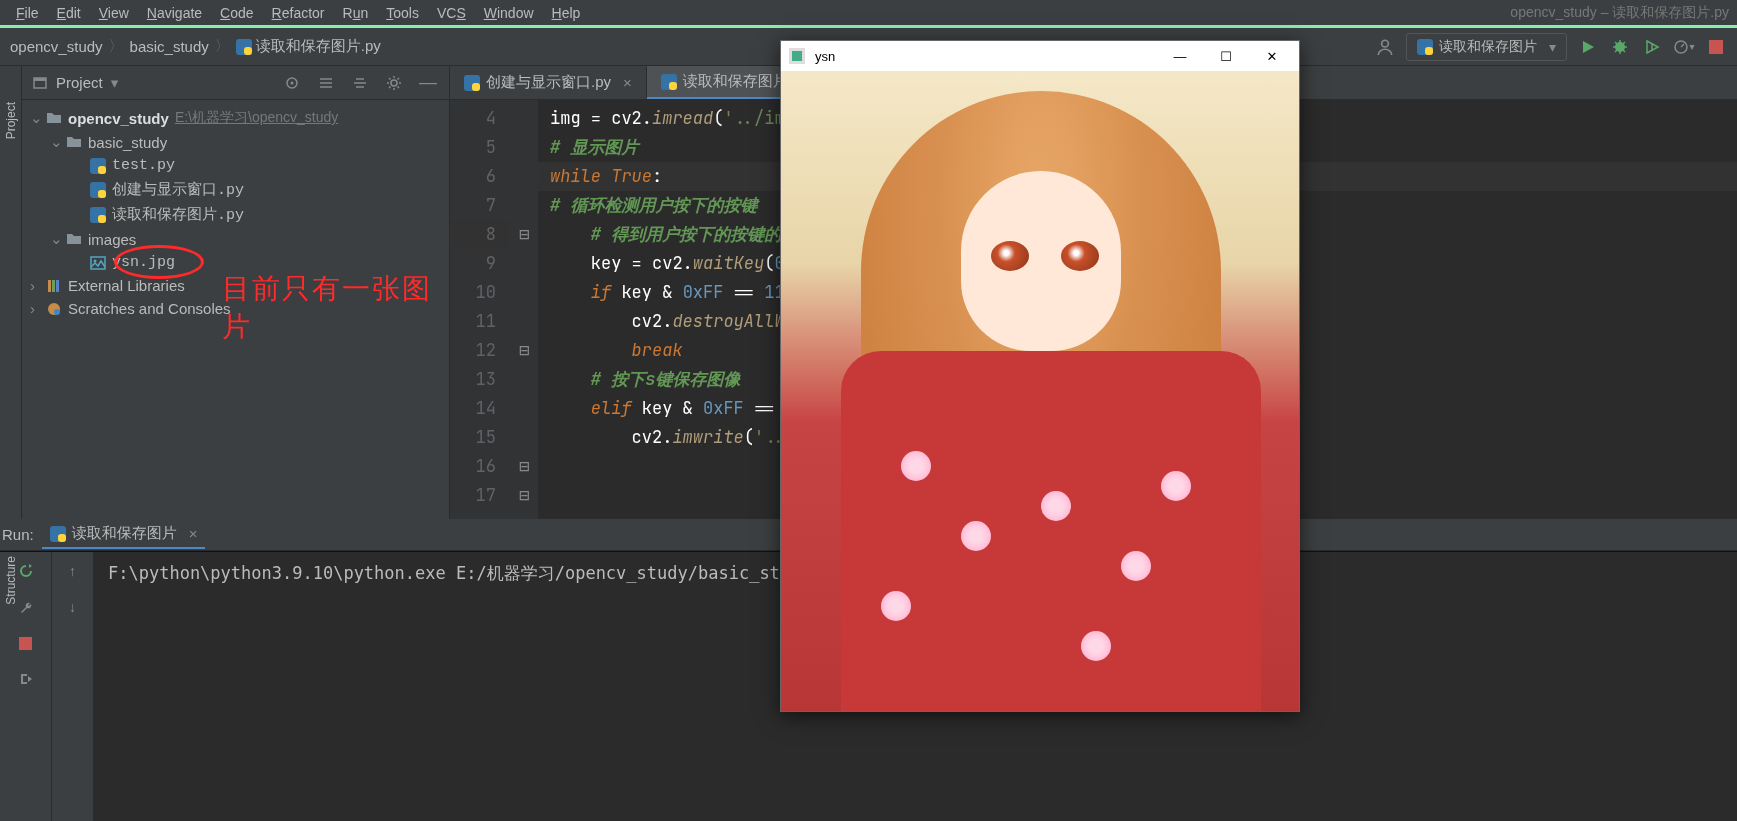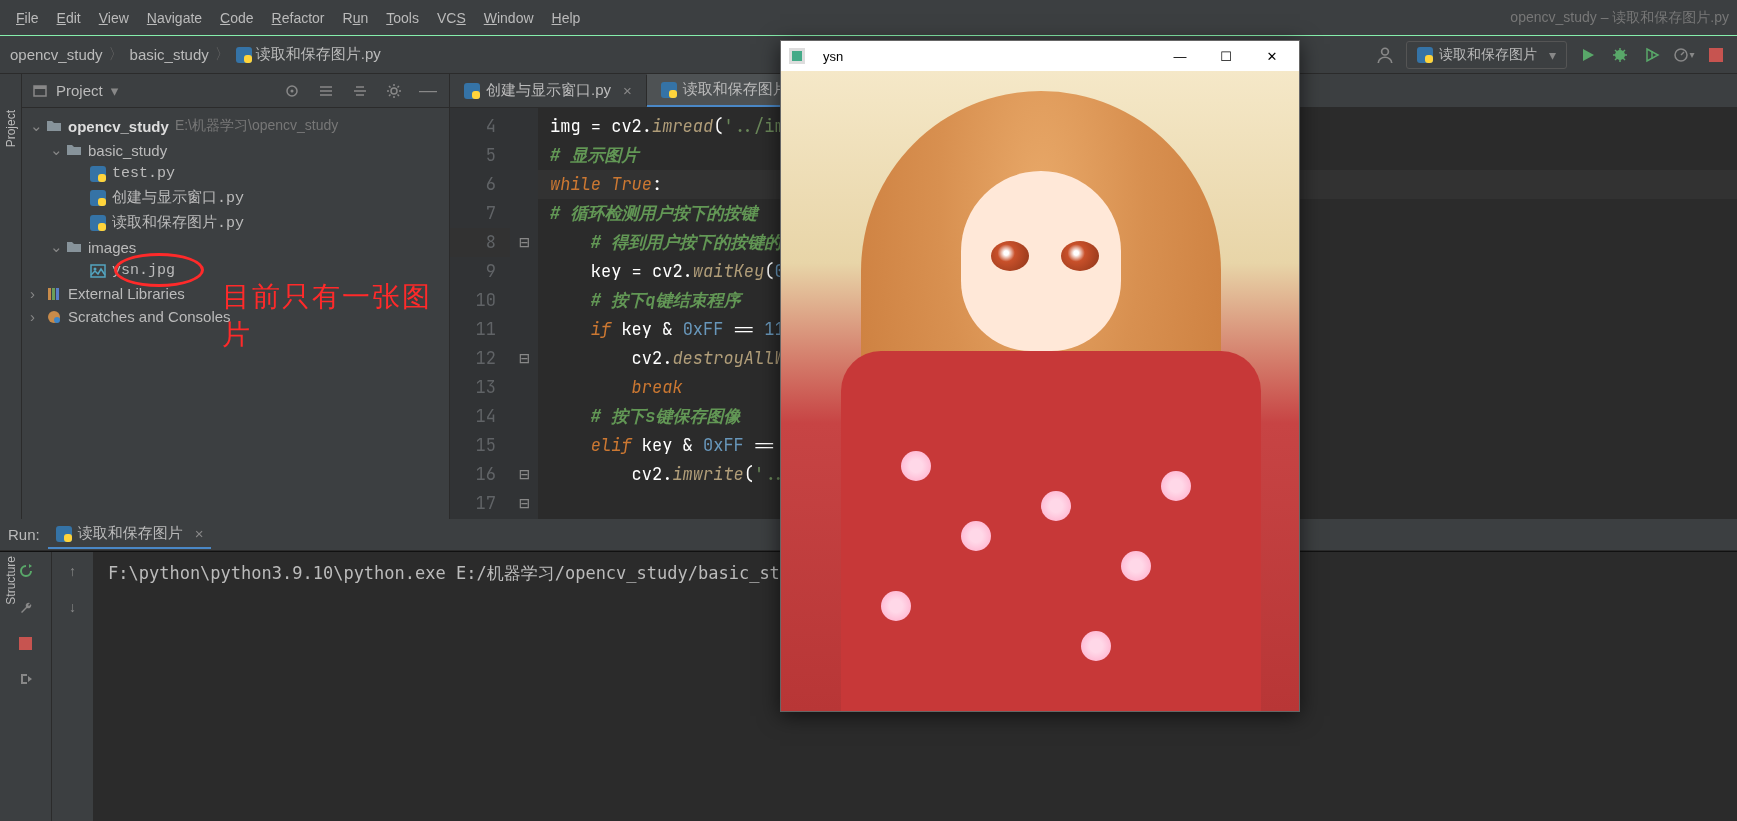--- a/index.html
+++ b/index.html
@@ -7,27 +7,27 @@
   font-family: "Segoe UI", "Microsoft YaHei", sans-serif;
   background: #2b2b2b;
   color: #bbbbbb;
   width: 1737px;
   height: 821px;
   overflow: hidden;
   position: relative;
   font-size: 14px;
 }
 .menubar {
-  height: 36px;
+  height: 28px;
   background: #3c3f41;
   display: flex;
   align-items: center;
   padding: 0 8px;
   gap: 2px;
-  border-bottom: 1px solid #86efac;
+  border-bottom: 3px solid #86efac;
 }
 .menu-item {
   padding: 2px 8px;
   color: #bbbbbb;
   cursor: pointer;
 }
 .menu-item u { text-decoration: underline; }
 .toolbar {
   height: 38px;
   background: #3c3f41;
@@ -127,21 +127,21 @@
   cursor: pointer;
   position: relative;
 }
 .chevron {
   width: 10px;
   display: inline-block;
   color: #888;
 }
 .indent-1 { padding-left: 24px; }
 .indent-2 { padding-left: 48px; font-family: Liberation Mono, monospace; }
-.tree-dim { color: #777; font-size: 14px; }
+.tree-dim { color: #777; font-size: 14px; text-decoration: underline; }
 .annotation-circle {
   position: absolute;
   border: 3px solid #ff2a2a;
   border-radius: 50%;
   width: 90px;
   height: 34px;
   pointer-events: none;
 }
 .annotation-text {
   position: absolute;
@@ -225,21 +225,21 @@
   height: 270px;
   background: #2b2b2b;
   border-top: 1px solid #111;
   display: flex;
 }
 .run-header {
   height: 32px;
   background: #3c3f41;
   display: flex;
   align-items: center;
-  padding: 0 8px;
+  padding: 0 2px;
   font-size: 15px;
   gap: 8px;
   border-bottom: 1px solid #2b2b2b;
 }
 .run-tab {
   display: flex;
   align-items: center;
   gap: 6px;
   padding: 4px 8px;
   border-bottom: 2px solid #4a88c7;
@@ -295,21 +295,21 @@
 .cv-titlebar {
   height: 30px;
   background: #fff;
   display: flex;
   align-items: center;
   justify-content: space-between;
   padding: 0 4px 0 8px;
   font-size: 13px;
   color: #000;
 }
-.cv-title-left { display: flex; align-items: center; gap: 18px; }
+.cv-title-left { display: flex; align-items: center; gap: 10px; }
 .cv-controls { display: flex; }
 .cv-ctrl {
   width: 46px;
   height: 28px;
   display: flex;
   align-items: center;
   justify-content: center;
   font-family: "Segoe UI Symbol", sans-serif;
   cursor: pointer;
 }
@@ -618,21 +618,20 @@
         <div style="color:#888;text-align:center">⊟</div>
         <div style="color:#888;text-align:center">⊟</div>
       </div>
       <div class="code-lines">
         <div class="line"><span class="ident">img = cv2.</span><span class="fn">imread</span><span class="ident">(</span><span class="str">'../imag</span></div>
         <div class="line"><span class="cm2"># 显示图片</span></div>
         <div class="line hl"><span class="kw">while </span><span class="kw">True</span><span class="ident">:</span></div>
         <div class="line"><span class="cm2"># 循环检测用户按下的按键</span></div>
         <div class="line">    <span class="cm2"># 得到用户按下的按键的A</span></div>
         <div class="line">    <span class="ident">key = cv2.</span><span class="fn">waitKey</span><span class="ident">(</span><span class="num">0</span><span class="ident">)</span></div>
-        <div class="line">    <span class="cm2"># 按下q键结束程序</span></div>
         <div class="line">    <span class="kw">if </span><span class="ident">key &amp; </span><span class="num">0xFF</span><span class="ident"> == </span><span class="num">113</span></div>
         <div class="line">        <span class="ident">cv2.</span><span class="fn">destroyAllWi</span></div>
         <div class="line">        <span class="kw">break</span></div>
         <div class="line">    <span class="cm2"># 按下s键保存图像</span></div>
         <div class="line">    <span class="kw">elif </span><span class="ident">key &amp; </span><span class="num">0xFF</span><span class="ident"> == </span><span class="num">1</span></div>
         <div class="line">        <span class="ident">cv2.</span><span class="fn">imwrite</span><span class="ident">(</span><span class="str">'../i</span></div>
       </div>
     </div>
     <div class="breadcrumb-bottom">
       <span style="padding-left:80px">while True</span>

